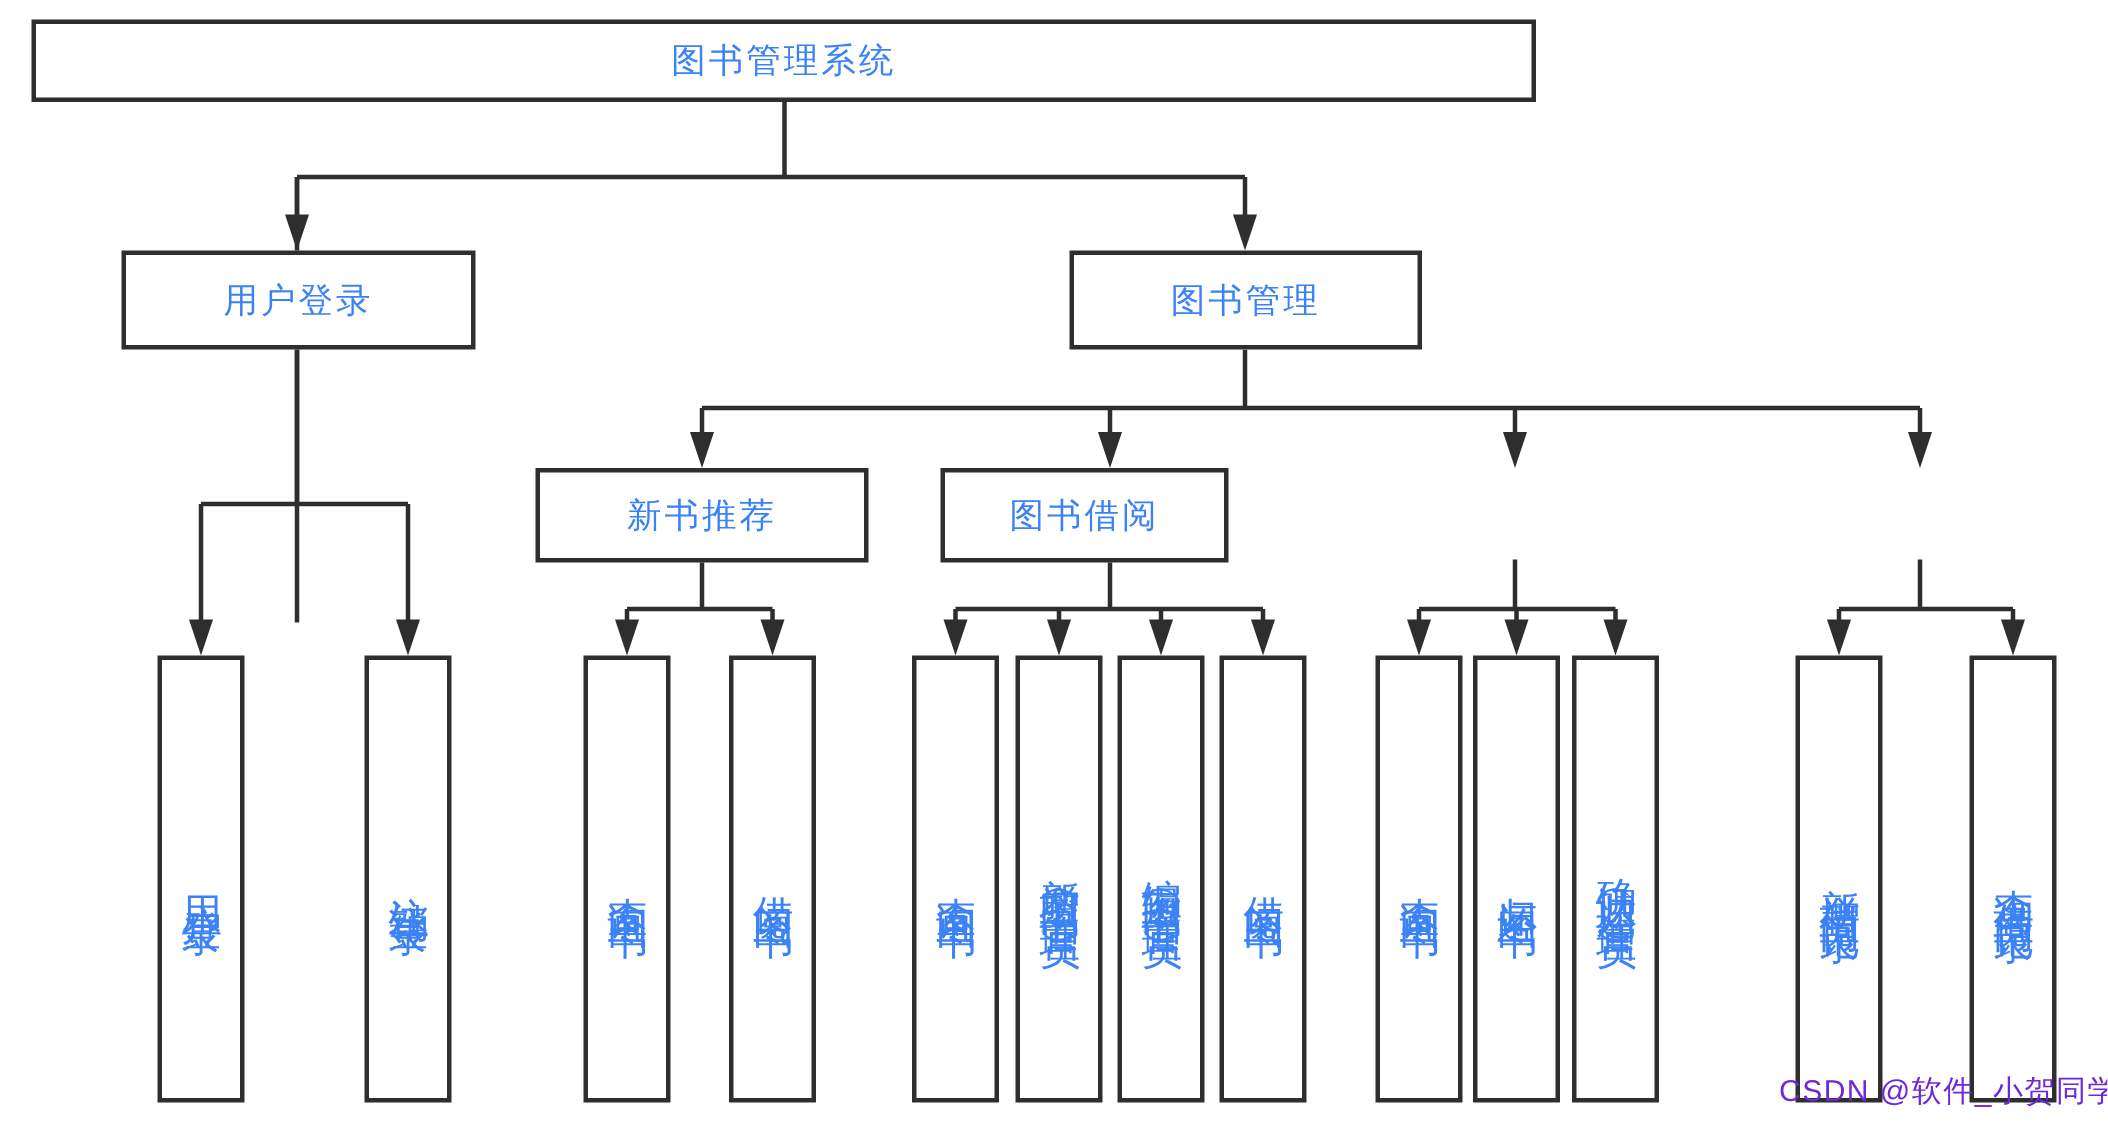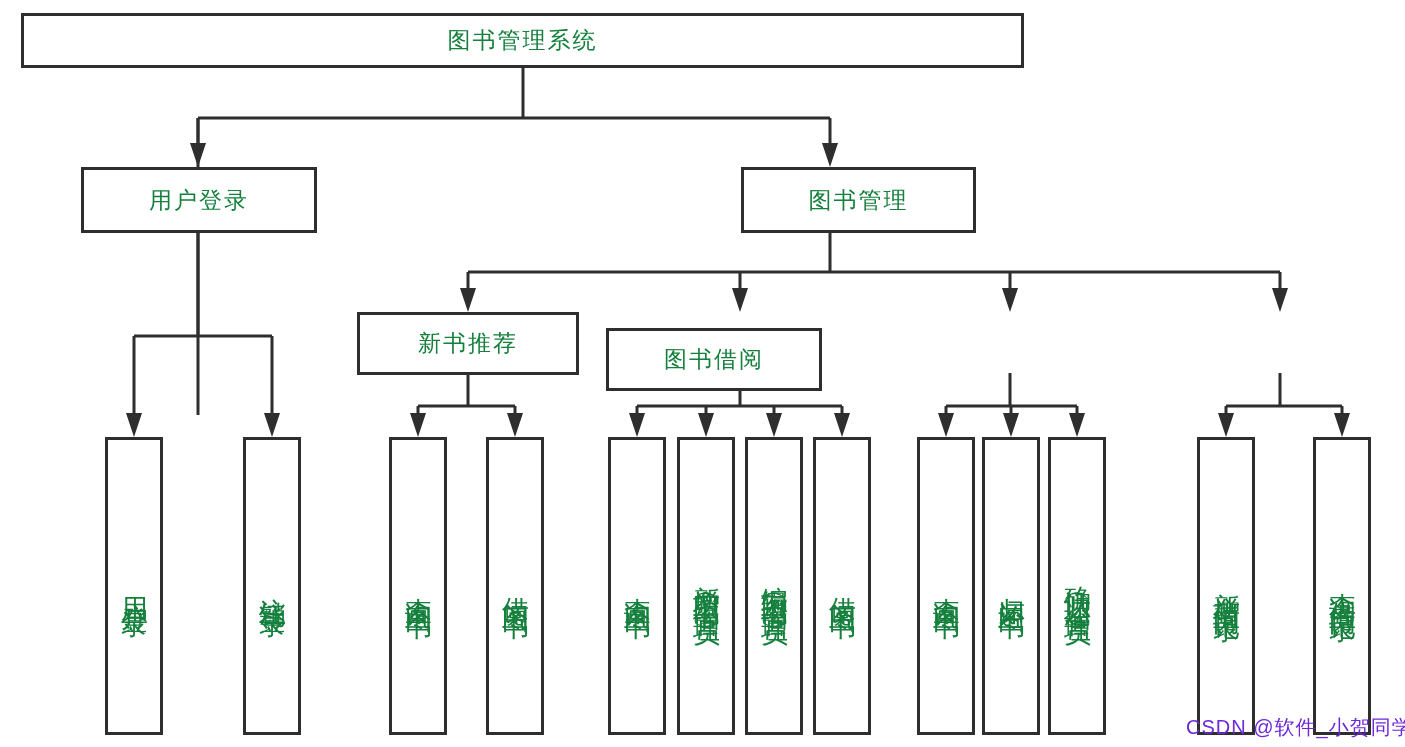--- a/index.html
+++ b/index.html
@@ -18,21 +18,21 @@
     z-index: 0;
   }
   .node {
     position: absolute;
     box-sizing: border-box;
     background: #ffffff;
     border: 3px solid #2e2e2e;
     display: flex;
     align-items: center;
     justify-content: center;
-    color: #15803d;
+    color: #3b82f6;
     z-index: 1;
   }
   .node.h span {
     font-size: 23px;
     letter-spacing: 2px;
     white-space: nowrap;
   }
   .node.v span {
     writing-mode: vertical-rl;
     text-orientation: mixed;
@@ -103,28 +103,28 @@
     </g>
   </svg>
 
   <div class="node h" style="left:21px; top:13px; width:1003px; height:55px;">
     <span>图书管理系统</span>
   </div>
 
   <div class="node h lvl2" style="left:81px; width:236px;">
     <span>用户登录</span>
   </div>
-  <div class="node h lvl2" style="left:713px; width:235px;margin-left:28px;">
+  <div class="node h lvl2" style="left:713px; width:235px;">
     <span>图书管理</span>
   </div>
 
   <div class="node h lvl3" style="left:357px; width:222px;text-align:right;">
     <span>新书推荐</span>
   </div>
-  <div class="node h lvl3" style="left:606px; width:216px;margin-top:16px;">
+  <div class="node h lvl3" style="left:627px; width:192px;">
     <span>图书借阅</span>
   </div>
 
   <div class="node v leaf" style="left:105px;">
     <span>用户登录</span>
   </div>
   <div class="node v leaf" style="left:243px;">
     <span>注销登录</span>
   </div>
 

